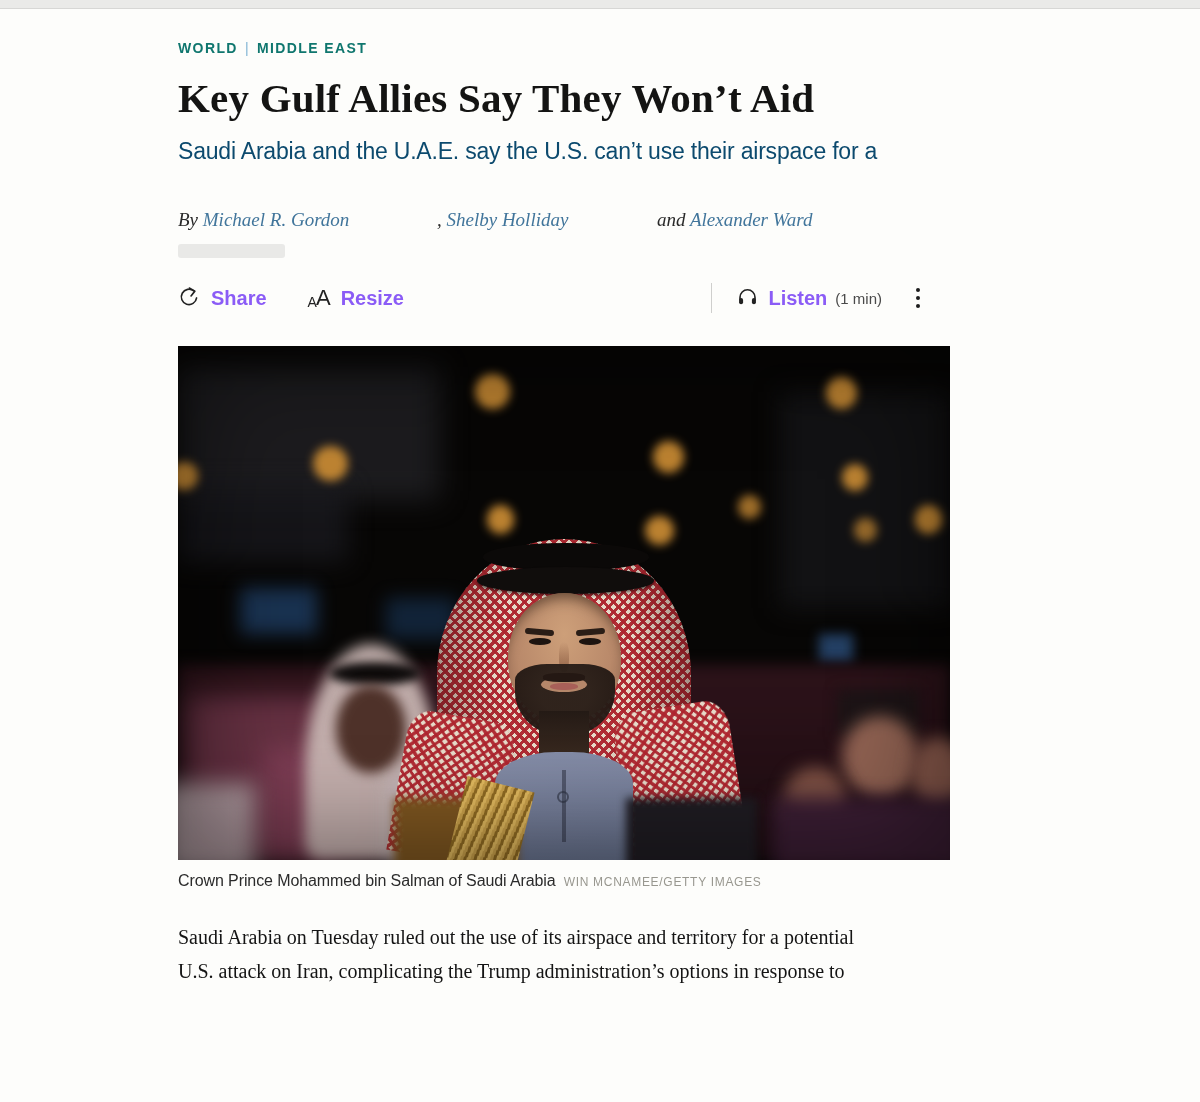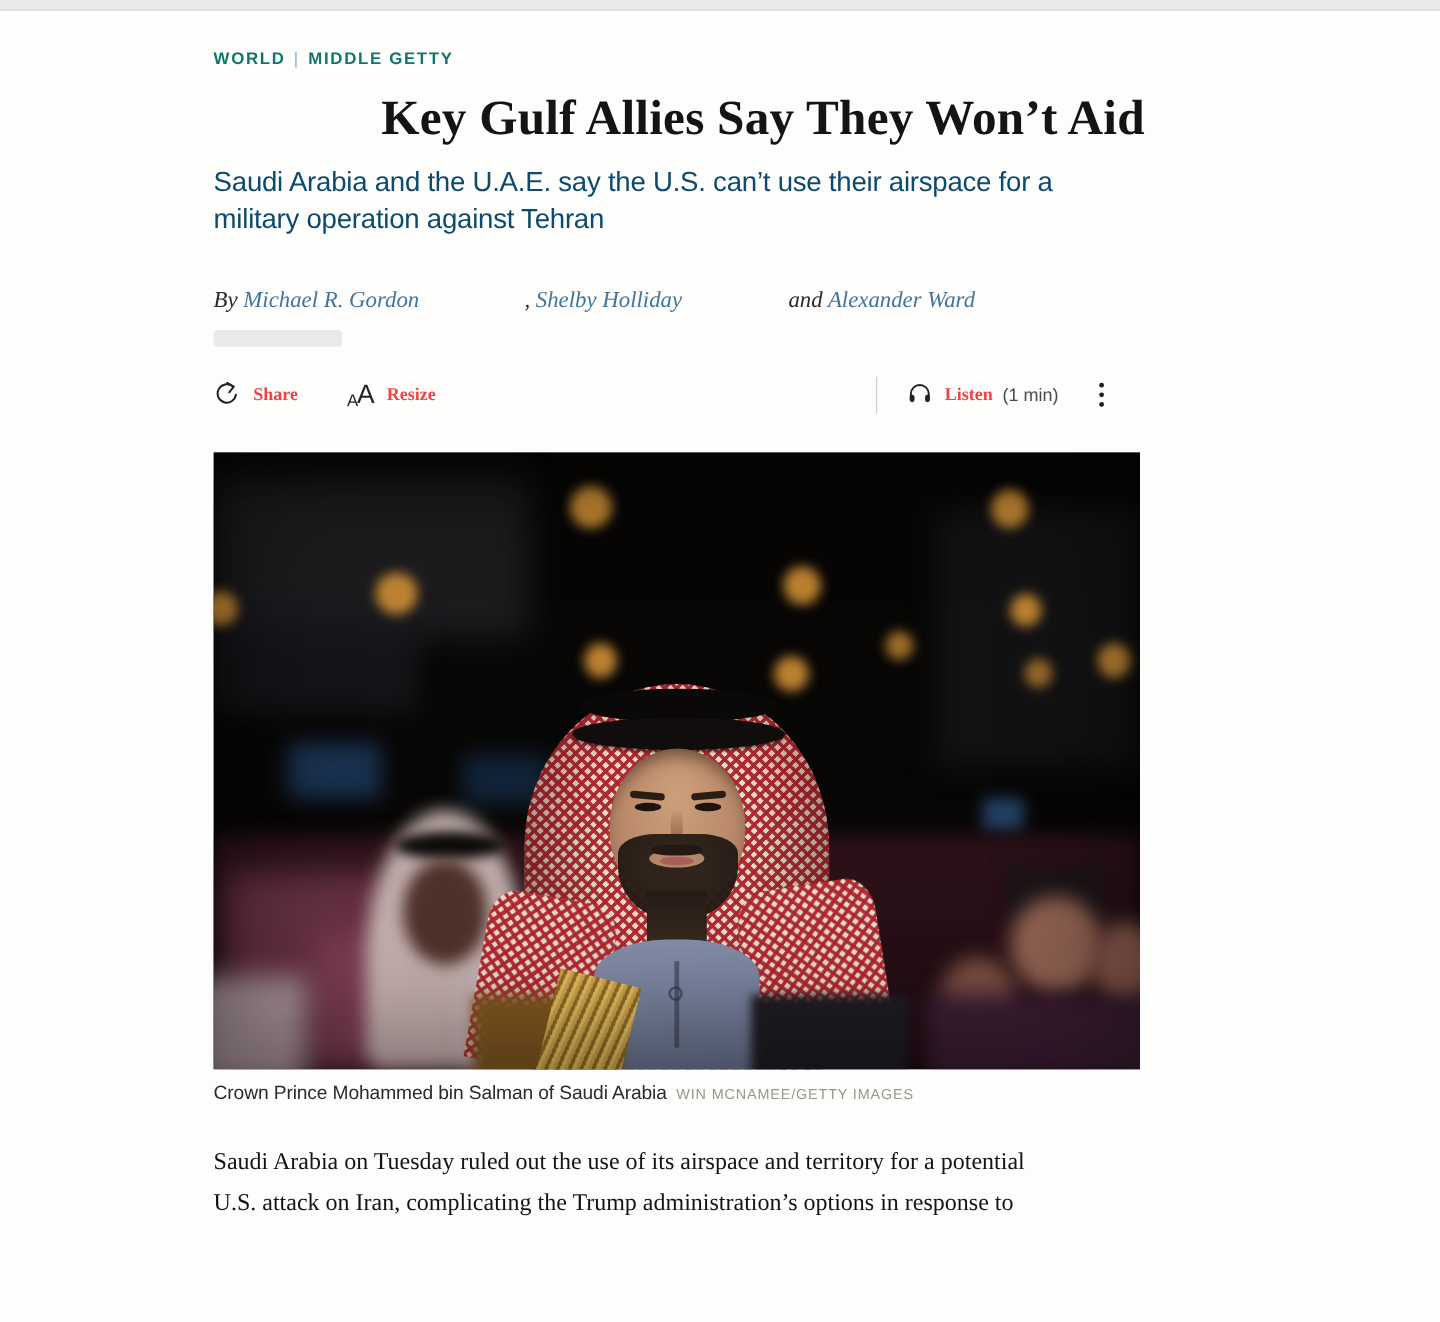--- a/index.html
+++ b/index.html
@@ -10,38 +10,38 @@
 
   .content { margin-left:178px; width:776px; }
 
   
   .crumbs { margin-top:31px; font-size:14px; font-weight:bold; letter-spacing:1.4px; color:#2b7fb5; }
   .crumbs a { color:#0f766e; text-decoration:none; cursor:pointer; }
   .crumb-sep { color:#7fb3d4; margin:0 7px; font-weight:normal; }
 
   
   .headline { margin-top:19px; font-family:"Liberation Serif", serif; font-weight:bold;
-              font-size:41px; line-height:46px; color:#141413; letter-spacing:.2px;text-align:right; }
+              font-size:41px; line-height:46px; color:#141413; letter-spacing:.2px; }
 
   
   .dek { margin-top:15px; font-size:23px; line-height:31px; color:#0c4a6e; letter-spacing:-.2px; }
 
   
   .byline { margin-top:42px; font-family:"Liberation Serif", serif; font-style:italic;
             font-size:19px; color:#2a2a2a; white-space:nowrap; }
   .byline .seg1 { display:inline-block; width:259px; }
   .byline .seg2 { display:inline-block; width:220px; }
   .byline a { color:#41759b; text-decoration:none; cursor:pointer; }
 
   .skeleton { margin-top:13px; width:107px; height:14px; background:#e9e9e7; border-radius:3px; }
 
   
   .toolbar { margin-top:23px; height:34px; display:flex; align-items:center; padding-right:30px; }
   .tool-btn { display:flex; align-items:center; gap:10px; cursor:pointer; background:none; border:none; }
-  .tool-label { font-size:15px; font-weight:bold; color:#ef4444; font-family:Liberation Serif, serif; }
+  .tool-label { font-size:20px; font-weight:bold; color:#8b5cf6; font-family:Liberation Sans, sans-serif; }
   .resize-btn { margin-left:41px; }
   .aa { display:flex; align-items:flex-end; color:#222; font-weight:normal; line-height:1; }
   .a-small { font-size:14px; } .a-big { font-size:22px; margin-left:-1px; }
   .spacer { flex:1; }
   .v-divider { width:1px; height:30px; background:#cfcfcd; margin-right:24px; }
   .listen-btn { display:flex; align-items:center; gap:9px; cursor:pointer; background:none; border:none; }
   .listen-min { font-size:15px; color:#4a4a4a; font-weight:normal; margin-left:-1px; }
   .kebab { margin-left:30px; display:flex; flex-direction:column; gap:4px; cursor:pointer; background:none; border:none; padding:4px; }
   .kebab i { width:4px; height:4px; border-radius:50%; background:#1c1c1c; display:block; }
 
@@ -67,30 +67,29 @@
                line-height:34px; color:#141414; width:770px; }
 </style>
 </head>
 <body>
 
 <div class="top-strip"></div>
 
 <div class="content">
 
   <nav class="crumbs">
-    <a>WORLD</a><span class="crumb-sep">|</span><a>MIDDLE GETTY</a>
+    <a>WORLD</a><span class="crumb-sep">|</span><a>MIDDLE EAST</a>
   </nav>
 
   <h1 class="headline">
     <div>Key Gulf Allies Say They Won’t Aid</div>
   </h1>
 
   <div class="dek">
     <div>Saudi Arabia and the U.A.E. say the U.S. can’t use their airspace for a</div>
-    <div>military operation against Tehran</div>
   </div>
 
   <div class="byline">
     <span class="seg1"><span>By</span>
       <a>Michael R. Gordon</a></span><span class="seg2"><span>, </span><a>Shelby Holliday</a></span><span class="seg3"><span>and </span><a>Alexander Ward</a></span>
   </div>
 
   <div class="skeleton"></div>
 
   <div class="toolbar">

